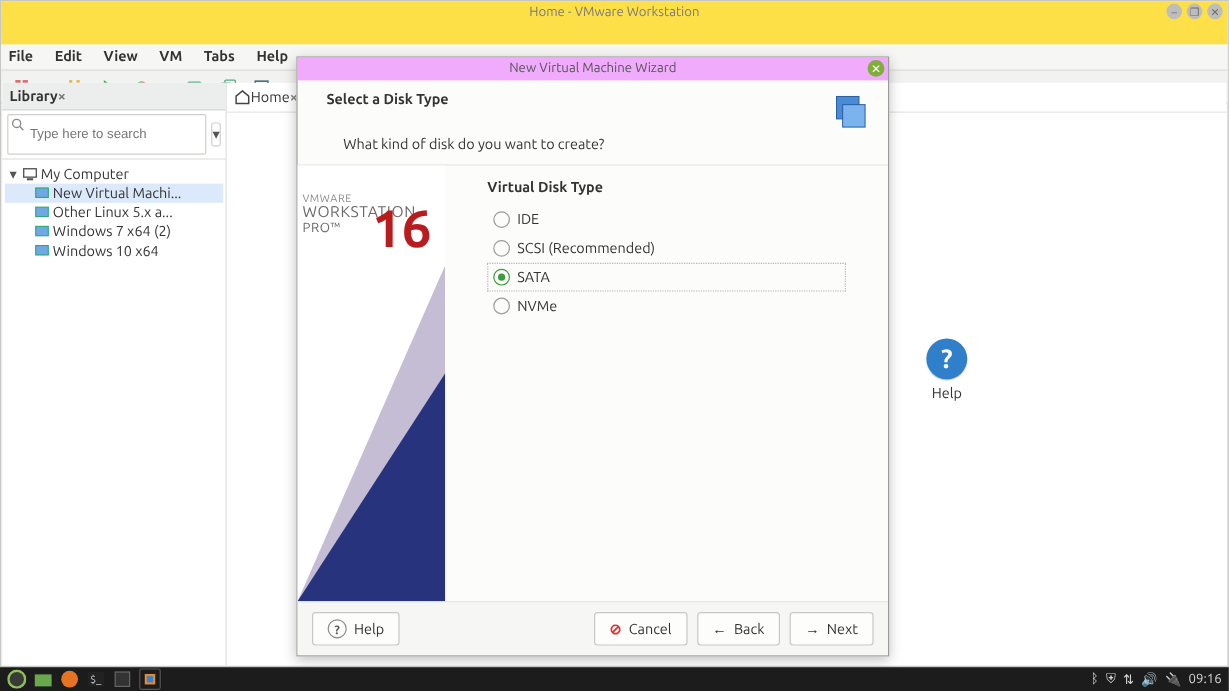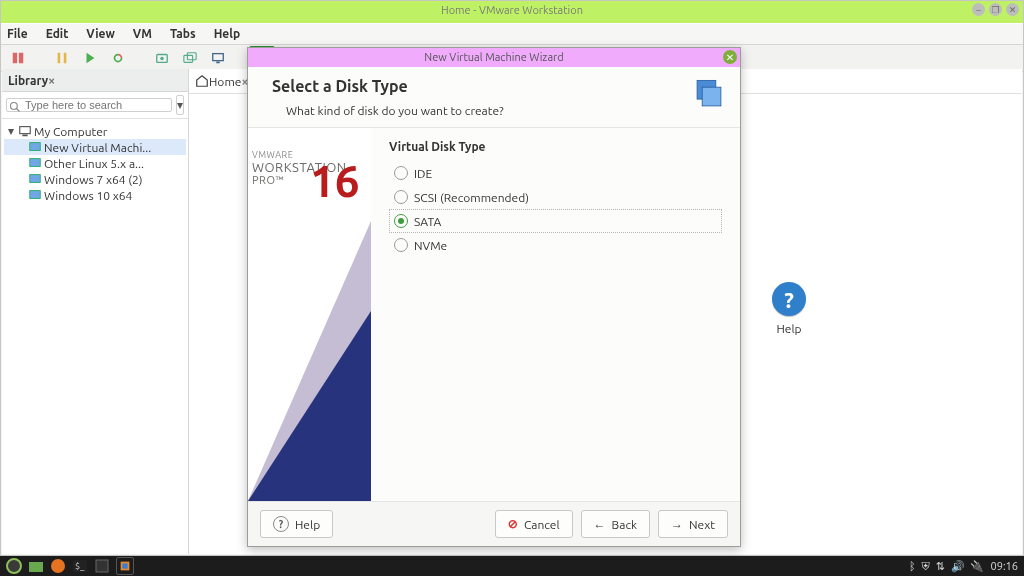--- a/index.html
+++ b/index.html
@@ -1,35 +1,35 @@
 <!DOCTYPE html>
 <html><head>
 <meta charset="utf-8">
 <style>
   html,body{margin:0;padding:0;width:1024px;height:576px;overflow:hidden;font-family:"Segoe UI","Ubuntu",Arial,sans-serif;font-size:12px;background:#e9e9e7;color:#333;}
   
   .win{position:absolute;left:0;top:0;width:1024px;height:556px;background:#f4f5f3;border:1px solid #c6c6c4;box-sizing:border-box;}
-  .win-titlebar{height:22px;line-height:18px;background:#bef264;text-align:center;color:#7a7a78;font-size:11px;position:relative;}
+  .win-titlebar{height:36px;line-height:18px;background:#fde047;text-align:center;color:#7a7a78;font-size:11px;position:relative;}
   .win-controls{position:absolute;right:4px;top:2px;display:flex;gap:4px;}
   .win-ctrl{width:13px;height:13px;border-radius:50%;background:#bdbdbb;display:flex;align-items:center;justify-content:center;color:#6b6b6b;font-size:9px;}
   
   .menubar{height:20px;line-height:20px;display:flex;align-items:center;padding:0 4px;gap:14px;border-top:1px solid #fff;border-bottom:1px solid #d6d6d4;background:#f6f7f5;}
   .menu-item{color:#333;padding:0 2px;font-weight:bold;}
   .toolbar{height:26px;display:flex;align-items:center;padding:0 4px;gap:2px;background:#f2f3f1;border-bottom:1px solid #d6d6d4;}
   .tbtn{width:24px;height:22px;display:flex;align-items:center;justify-content:center;border:1px solid transparent;border-radius:2px;}
   .tbtn.sep{width:12px;}
   .tbtn.active{background:#43a047;border-color:#2e8b30;}
   .tico{width:14px;height:14px;}
   
   .workarea{position:absolute;top:68px;left:1px;right:1px;bottom:1px;display:flex;}
   .library{width:186px;border-right:1px solid #d6d6d4;display:flex;flex-direction:column;background:#fff;}
   .lib-head{display:flex;align-items:center;justify-content:flex-start;height:22px;padding:0 6px;background:#eceded;border-bottom:1px solid #d6d6d4;font-weight:bold;}
   .lib-x{color:#777;font-weight:bold;}
   .lib-search{display:flex;align-items:center;gap:4px;padding:3px 4px;border-bottom:1px solid #e0e0de;}
-  .lib-search input{flex:1;border:1px solid #cfcfcd;border-radius:2px;padding:2px 4px 2px 18px;font-size:11px;color:#777;outline:none;height:14px;box-sizing:border-box;}
+  .lib-search input{flex:1;border:1px solid #cfcfcd;border-radius:2px;padding:2px 4px 2px 18px;font-size:11px;color:#777;outline:none;height:34px;box-sizing:border-box;}
   .lib-search .srch-wrap{position:relative;flex:1;}
   .lib-search .srch-ico{position:absolute;left:3px;top:3px;color:#888;}
   .lib-search .dd{width:16px;height:18px;border:1px solid #cfcfcd;border-radius:2px;display:flex;align-items:center;justify-content:center;color:#555;}
   .tree{flex:1;padding:4px 2px;overflow:auto;font-size:12px;}
   .tree-row{display:flex;align-items:center;height:16px;padding:0 2px;gap:2px;}
   .tree-row.lv1{padding-left:12px;}
   .tree-row .tw{width:10px;text-align:center;color:#555;}
   .tree-row.sel{background:#dbe9fb;}
   .tree-ico{width:14px;height:14px;flex:none;}
   .content{flex:1;display:flex;flex-direction:column;background:#fff;}
@@ -44,31 +44,31 @@
   
   .taskbar{position:absolute;left:0;right:0;bottom:0;height:20px;background:#1c1c1c;display:flex;align-items:center;padding:0 6px;gap:6px;}
   .tb-ico{width:16px;height:16px;display:flex;align-items:center;justify-content:center;color:#ddd;}
   .tb-spacer{flex:1;}
   .tb-right{display:flex;align-items:center;gap:6px;color:#d5d5d5;font-size:11px;}
   
   .dialog{position:absolute;left:247px;top:47px;width:492px;height:498px;background:#fcfdfb;border:1px solid #9c9c9a;box-shadow:0 3px 10px rgba(0,0,0,.25);display:flex;flex-direction:column;}
   .dlg-title{height:19px;line-height:19px;text-align:center;background:#f0abfc;color:#555;font-size:11px;position:relative;}
   .dlg-close{position:absolute;right:3px;top:2px;width:14px;height:14px;border-radius:50%;background:#7fae3a;color:#fff;font-size:10px;display:flex;align-items:center;justify-content:center;}
   .dlg-head{padding:10px 14px 10px 24px;border-bottom:1px solid #e5e5e3;display:flex;justify-content:space-between;}
-  .dlg-head h3{margin:0 0 9px 0;font-size:16px;font-weight:bold;}
+  .dlg-head h3{margin:0 0 24px 0;font-size:12px;font-weight:bold;}
   .dlg-head p{margin:0 0 0 14px;font-size:12px;color:#333;}
   .dlg-body{flex:1;display:flex;}
   .dlg-left{width:123px;position:relative;background:#fff;overflow:hidden;}
   .ws-brand{position:absolute;left:4px;top:22px;font-size:9px;color:#8a8a88;letter-spacing:.5px;}
   .ws-brand .w{font-size:13px;color:#6a6a68;}
   .ws-brand .pro{font-size:11px;color:#6a6a68;}
   .ws-16{position:absolute;left:62px;top:28px;font-size:44px;color:#b91c1c;font-weight:700;}
   .tri{position:absolute;left:0;bottom:0;width:0;height:0;border-left:123px solid transparent;border-bottom:190px solid #28337e;}
   .tri2{position:absolute;left:0;bottom:0;width:0;height:0;border-left:123px solid transparent;border-bottom:280px solid rgba(88,67,128,.35);}
-  .dlg-main{flex:1;padding:12px 18px;}
+  .dlg-main{flex:1;padding:12px 35px;}
   .dlg-main h4{margin:0 0 8px 0;font-size:12px;font-weight:bold;}
   .radio-row{display:flex;align-items:center;gap:6px;height:20px;padding:1px 4px;border:1px dotted transparent;}
   .radio-row.sel{border-color:#b5b5b3;}
   .radio{width:12px;height:12px;border:1px solid #9b9b99;border-radius:50%;display:flex;align-items:center;justify-content:center;}
   .radio .dot{width:6px;height:6px;border-radius:50%;}
   .radio.checked{border-color:#3f9b3f;}
   .radio.checked .dot{background:#3f9b3f;}
   .dlg-foot{height:44px;border-top:1px solid #e5e5e3;display:flex;align-items:center;padding:0 12px;background:#f6f7f5;}
   .btn{height:26px;padding:0 12px;border:1px solid #c8c8c6;background:#fdfdfc;border-radius:3px;display:flex;align-items:center;gap:6px;color:#333;}
   .btn.help{}

